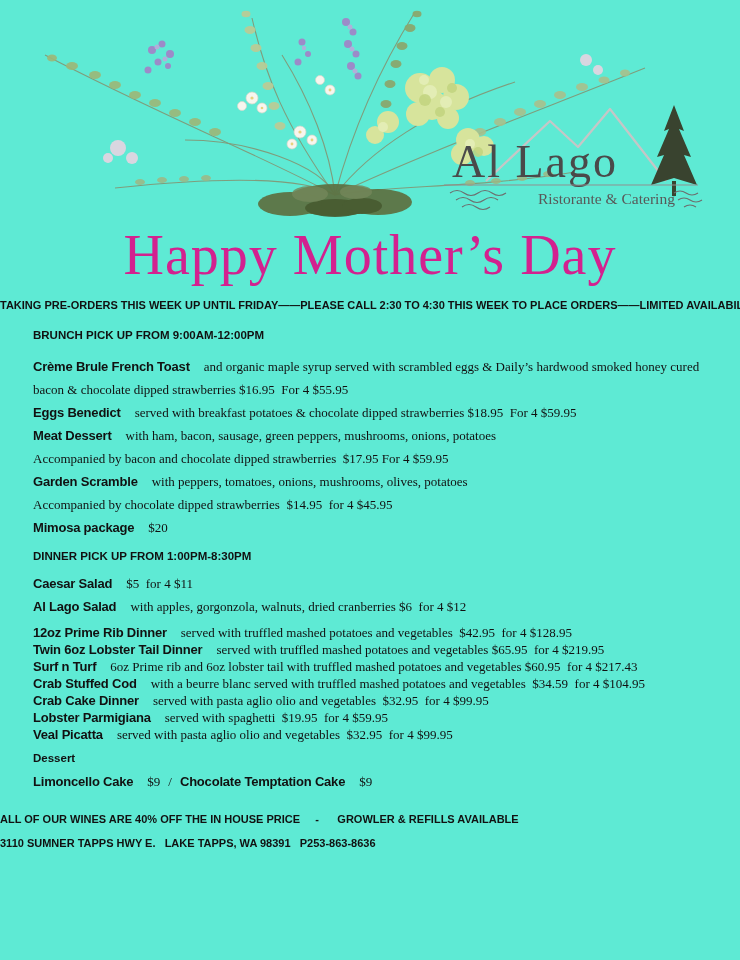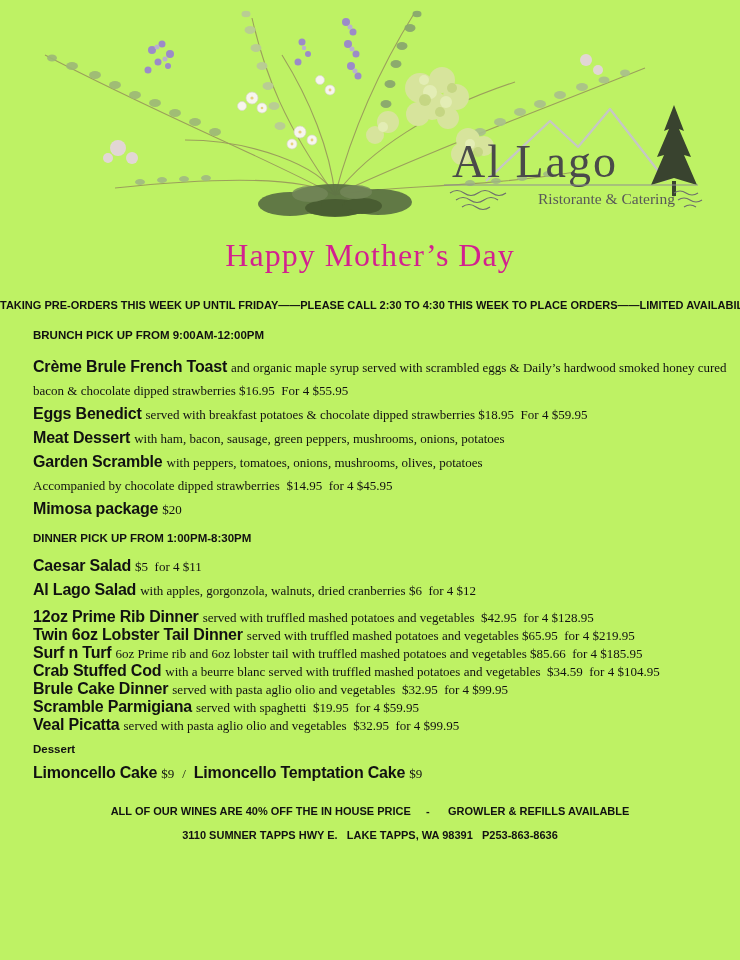--- a/index.html
+++ b/index.html
@@ -1,28 +1,28 @@
 <!DOCTYPE html>
 <html><head>
 <meta charset="utf-8">
 <style>
   * { margin:0; padding:0; box-sizing:border-box; }
   html,body { background:#ffffff; }
   .page {
     width:740px; height:960px; position:relative; overflow:hidden;
-    background:#bef264; color:#111;
+    background:#5eead4; color:#111;
     font-family:"Liberation Serif", serif;
   }
   .hero { position:relative; height:224px; }
   .floral { position:absolute; top:0; left:0; }
   .logo { position:absolute; top:100px; right:26px; width:280px; height:120px; }
 
   .title {
     text-align:center; font-family:"Liberation Serif", serif;
-    font-size:32px; font-weight:400; color:#d3218f;
+    font-size:56px; font-weight:400; color:#d3218f;
     letter-spacing:1px; margin-top:8px; line-height:46px;
   }
   .notice {
     text-align:center; margin-top:20px;
     font-family:"Liberation Sans", sans-serif; font-weight:700;
     font-size:11px; line-height:14px;
   }
   .notice span { white-space:pre; }
 
   .content { padding:0 8px 0 33px; }
@@ -30,30 +30,30 @@
   .heading {
     font-family:"Liberation Sans", sans-serif; font-weight:700;
     font-size:11.5px; line-height:23px; margin-top:12px;
   }
   .heading span { white-space:pre; }
 
   .menu-line { line-height:23px; font-size:13px; white-space:nowrap; }
   .entrees .menu-line { line-height:17px; }
   .item-name {
     font-family:"Liberation Sans", sans-serif; font-weight:700;
-    font-size:16px; letter-spacing:-0.2px; margin-right:4px;
+    font-size:13px; letter-spacing:-0.2px; margin-right:14px;
   }
   .item-desc { font-family:"Liberation Serif", serif; white-space:pre; }
   .sep { margin:0 8px; }
   .gap-sm { margin-top:8px; }
   .gap-xs { margin-top:6px; }
   .mt4 { margin-top:4px; }
 
   .footer {
-    text-align:center; margin-top:14px;
+    text-align:left; margin-top:14px;
     font-family:"Liberation Sans", sans-serif; font-weight:700;
     font-size:11px; line-height:24px;
   }
   .footer div span { white-space:pre; }
 </style>
 </head>
 <body>
 
 <div class="page">
 
@@ -240,44 +240,45 @@
   <div class="content">
 
     <div class="heading"><span>BRUNCH PICK UP FROM 9:00AM-12:00PM</span></div>
 
     <div class="menu-line gap-sm"><span class="item-name">Crème Brule French Toast</span><span class="item-desc">and organic maple syrup served with scrambled eggs &amp; Daily’s hardwood smoked honey cured</span></div>
     <div class="menu-line"><span class="item-desc">bacon &amp; chocolate dipped strawberries $16.95  For 4 $55.95</span></div>
 
     <div class="menu-line"><span class="item-name">Eggs Benedict</span><span class="item-desc">served with breakfast potatoes &amp; chocolate dipped strawberries $18.95  For 4 $59.95</span></div>
 
     <div class="menu-line"><span class="item-name">Meat Dessert</span><span class="item-desc">with ham, bacon, sausage, green peppers, mushrooms, onions, potatoes</span></div>
+    <div class="menu-line"><span class="item-desc">Accompanied by bacon and chocolate dipped strawberries  $17.95 For 4 $59.95</span></div>
 
     <div class="menu-line"><span class="item-name">Garden Scramble</span><span class="item-desc">with peppers, tomatoes, onions, mushrooms, olives, potatoes</span></div>
     <div class="menu-line"><span class="item-desc">Accompanied by chocolate dipped strawberries  $14.95  for 4 $45.95</span></div>
 
     <div class="menu-line"><span class="item-name">Mimosa package</span><span class="item-desc">$20</span></div>
 
     <div class="heading gap-xs"><span>DINNER PICK UP FROM 1:00PM-8:30PM</span></div>
 
     <div class="menu-line mt4"><span class="item-name">Caesar Salad</span><span class="item-desc">$5  for 4 $11</span></div>
     <div class="menu-line"><span class="item-name">Al Lago Salad</span><span class="item-desc">with apples, gorgonzola, walnuts, dried cranberries $6  for 4 $12</span></div>
 
     <div class="entrees gap-xs">
       <div class="menu-line"><span class="item-name">12oz Prime Rib Dinner</span><span class="item-desc">served with truffled mashed potatoes and vegetables  $42.95  for 4 $128.95</span></div>
       <div class="menu-line"><span class="item-name">Twin 6oz Lobster Tail Dinner</span><span class="item-desc">served with truffled mashed potatoes and vegetables $65.95  for 4 $219.95</span></div>
-      <div class="menu-line"><span class="item-name">Surf n Turf</span><span class="item-desc">6oz Prime rib and 6oz lobster tail with truffled mashed potatoes and vegetables $85.66  for 4 $185.95</span></div>
+      <div class="menu-line"><span class="item-name">Surf n Turf</span><span class="item-desc">6oz Prime rib and 6oz lobster tail with truffled mashed potatoes and vegetables $60.95  for 4 $217.43</span></div>
       <div class="menu-line"><span class="item-name">Crab Stuffed Cod</span><span class="item-desc">with a beurre blanc served with truffled mashed potatoes and vegetables  $34.59  for 4 $104.95</span></div>
-      <div class="menu-line"><span class="item-name">Brule Cake Dinner</span><span class="item-desc">served with pasta aglio olio and vegetables  $32.95  for 4 $99.95</span></div>
-      <div class="menu-line"><span class="item-name">Scramble Parmigiana</span><span class="item-desc">served with spaghetti  $19.95  for 4 $59.95</span></div>
+      <div class="menu-line"><span class="item-name">Crab Cake Dinner</span><span class="item-desc">served with pasta aglio olio and vegetables  $32.95  for 4 $99.95</span></div>
+      <div class="menu-line"><span class="item-name">Lobster Parmigiana</span><span class="item-desc">served with spaghetti  $19.95  for 4 $59.95</span></div>
       <div class="menu-line"><span class="item-name">Veal Picatta</span><span class="item-desc">served with pasta aglio olio and vegetables  $32.95  for 4 $99.95</span></div>
     </div>
 
     <div class="heading mt4"><span>Dessert</span></div>
 
-    <div class="menu-line"><span class="item-name">Limoncello Cake</span><span class="item-desc">$9</span><span class="item-desc sep">/</span><span class="item-name">Limoncello Temptation Cake</span><span class="item-desc">$9</span></div>
+    <div class="menu-line"><span class="item-name">Limoncello Cake</span><span class="item-desc">$9</span><span class="item-desc sep">/</span><span class="item-name">Chocolate Temptation Cake</span><span class="item-desc">$9</span></div>
 
   </div>
 
   <div class="footer">
     <div><span>ALL OF OUR WINES ARE 40% OFF THE IN HOUSE PRICE     -      GROWLER &amp; REFILLS AVAILABLE</span></div>
     <div><span>3110 SUMNER TAPPS HWY E.   LAKE TAPPS, WA 98391   P253-863-8636</span></div>
   </div>
 
 </div>
 

